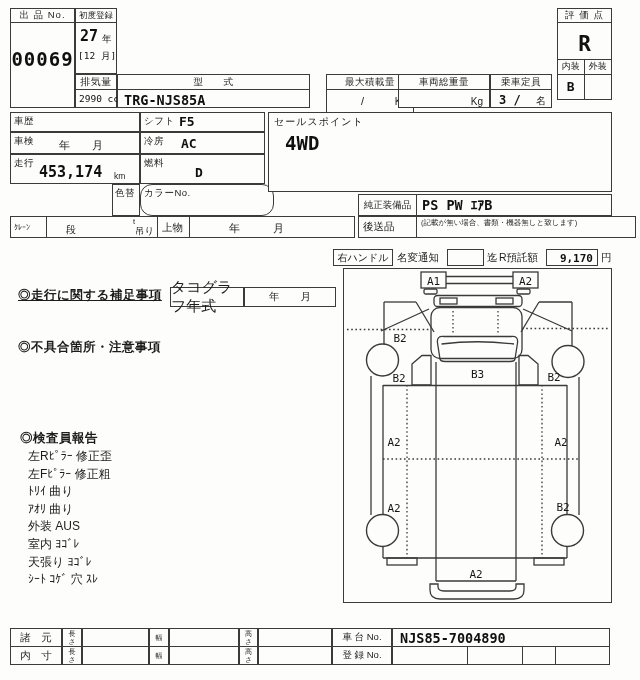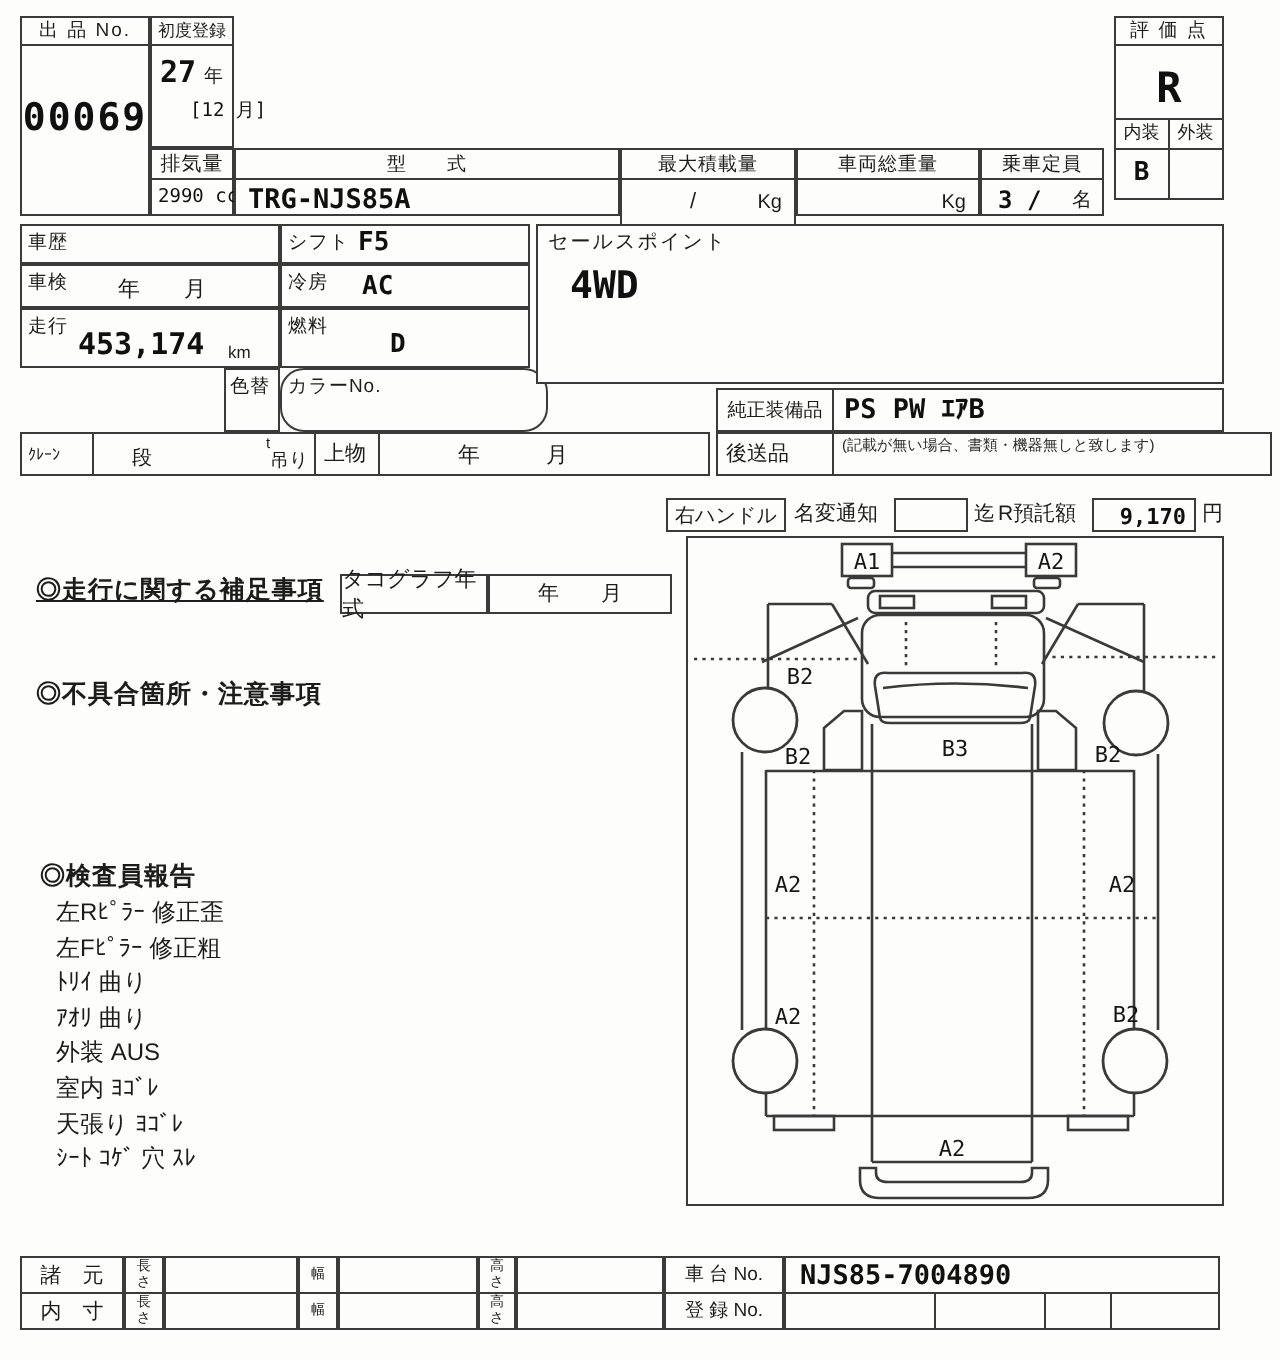--- a/index.html
+++ b/index.html
@@ -26,35 +26,35 @@
 
   <div class="b" style="left:10px;top:8px;width:65px;height:100px;">
     <div class="hlbl">出 品 No.</div>
     <div class="t val" style="left:0;right:0;top:40px;text-align:center;font-size:19px;letter-spacing:1px;">00069</div>
   </div>
 
   <div class="b" style="left:75px;top:8px;width:42px;height:66px;">
     <div class="hlbl" style="font-size:8.5px;letter-spacing:0;">初度登録</div>
     <span class="t val" style="left:4px;top:19px;font-size:15px;">27</span>
     <span class="t" style="left:26px;top:25px;font-size:9.5px;">年</span>
-    <span class="t val" style="left:19px;top:42px;font-size:9.5px;font-weight:500;text-align:right;">[12 月]</span>
+    <span class="t val" style="left:2px;top:42px;font-size:9.5px;font-weight:500;text-align:right;">[12 月]</span>
   </div>
 
 
   <div class="b" style="left:75px;top:74px;width:42px;height:34px;">
     <div class="hlbl2" style="font-size:10px;">排気量</div>
     <span class="t val" style="left:3px;top:19px;font-size:9.5px;font-weight:500;">2990 cc</span>
   </div>
 
   <div class="b" style="left:117px;top:74px;width:193px;height:34px;">
     <div class="hlbl2">型　　式</div>
     <span class="t val" style="left:6px;top:18px;font-size:13.5px;">TRG-NJS85A</span>
   </div>
 
-  <div class="b" style="left:310px;top:74px;width:88px;height:47px;">
+  <div class="b" style="left:326px;top:74px;width:88px;height:47px;">
     <div class="hlbl2">最大積載量</div>
     <span class="t" style="left:34px;top:20px;font-size:11px;">/</span>
     <span class="t" style="right:6px;top:21px;font-size:10px;">Kg</span>
   </div>
 
   <div class="b" style="left:398px;top:74px;width:92px;height:34px;">
     <div class="hlbl2">車両総重量</div>
     <span class="t" style="right:6px;top:21px;font-size:10px;">Kg</span>
   </div>
 
@@ -149,21 +149,21 @@
   <div class="b" style="left:447px;top:249px;width:37px;height:17px;"></div>
   <span class="t" style="left:487px;top:252px;font-size:10.5px;">迄</span>
   <span class="t" style="left:499px;top:252px;font-size:10.5px;">R預託額</span>
   <div class="b" style="left:546px;top:249px;width:52px;height:17px;">
     <span class="t val" style="right:4px;top:3px;font-size:11px;">9,170</span>
   </div>
   <span class="t" style="left:601px;top:252px;font-size:10.5px;">円</span>
 
   <span class="t heading" style="left:18px;top:289px;text-decoration:underline;">◎走行に関する補足事項</span>
   <div class="b" style="left:170px;top:287px;width:74px;height:20px;">
-    <div style="height:100%;display:flex;align-items:center;justify-content:center;font-size:11px;">タコグラフ年式</div>
+    <div style="height:100%;display:flex;align-items:center;justify-content:center;font-size:15px;">タコグラフ年式</div>
   </div>
   <div class="b" style="left:244px;top:287px;width:92px;height:20px;">
     <div style="height:100%;display:flex;align-items:center;justify-content:center;font-size:10.5px;">年　　月</div>
   </div>
 
   <span class="t heading" style="left:18px;top:341px;">◎不具合箇所・注意事項</span>
 
   <span class="t heading" style="left:20px;top:432px;">◎検査員報告</span>
   <div style="position:absolute;left:28px;top:448px;">
     <div class="insp-item">左Rﾋﾟﾗｰ 修正歪</div>

